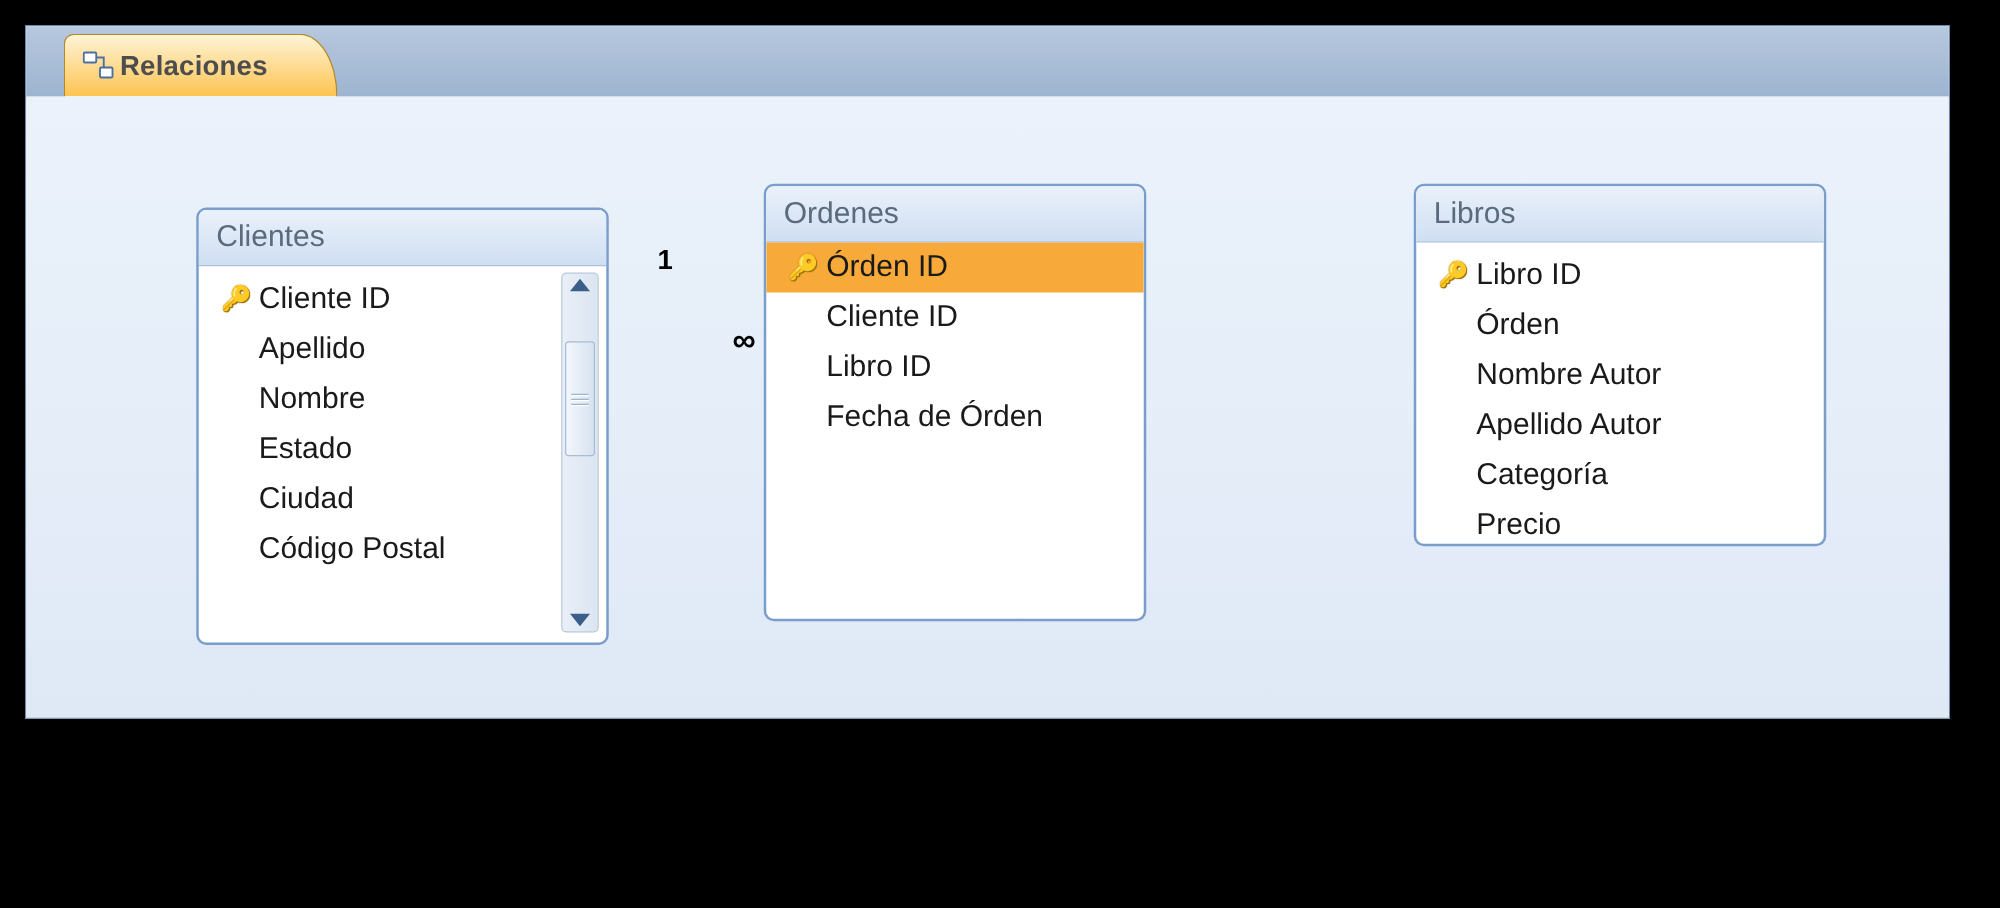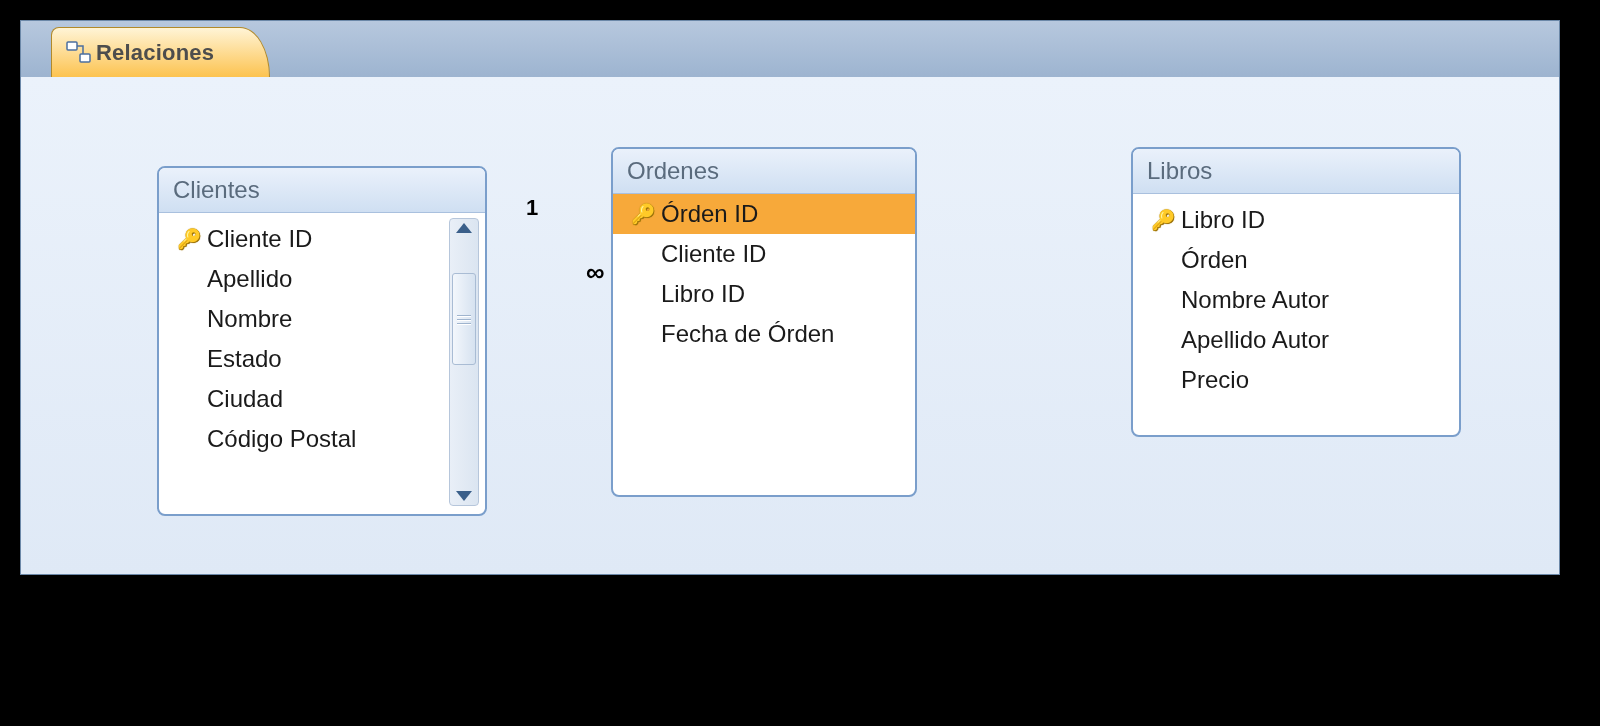--- a/index.html
+++ b/index.html
@@ -253,19 +253,22 @@
         <div class="field-row">
             <span>Órden</span>
           </div>
         <div class="field-row">
             <span>Nombre Autor</span>
           </div>
         <div class="field-row">
             <span>Apellido Autor</span>
           </div>
         <div class="field-row">
+            <span>Categoría</span>
+          </div>
+        <div class="field-row">
             <span>Precio</span>
           </div>
       </div>
     </div>
 
   </div>
 </div>
 
 </body></html>

